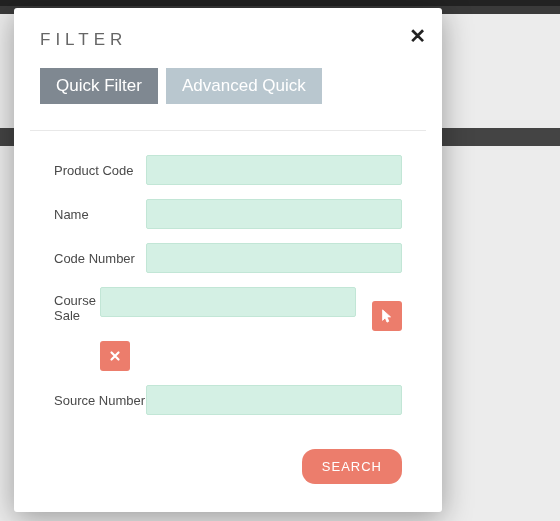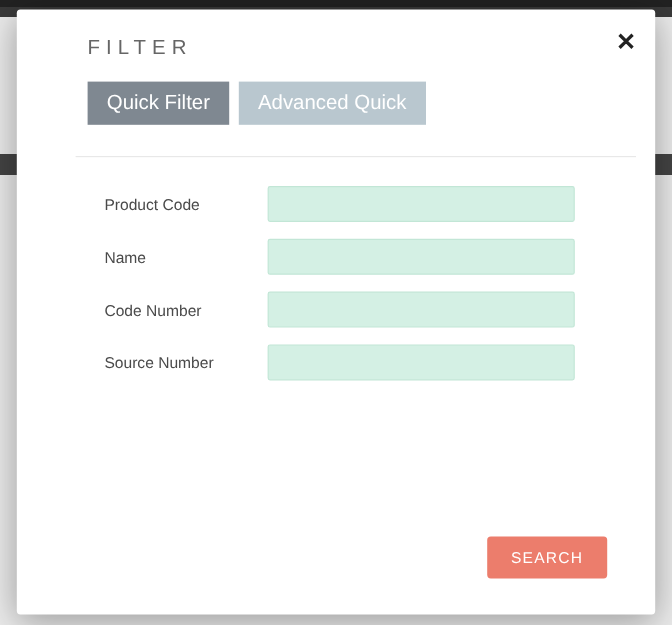--- a/index.html
+++ b/index.html
@@ -5,27 +5,26 @@
   * { box-sizing: border-box; margin: 0; padding: 0; }
   html, body { width: 560px; height: 521px; font-family: "Segoe UI", Arial, sans-serif; }
   body { background: #c7c7c7; position: relative; }
   .backdrop {
     position: absolute; inset: 0;
     background: linear-gradient(to bottom, #222 0, #222 6px, #3a3a3a 6px, #3a3a3a 14px, #ececec 14px, #ececec 128px, #444 128px, #444 146px, #ececec 146px, #ececec 100%);
   }
   .modal {
     position: absolute;
     left: 14px; top: 8px;
-    width: 532px; height: 504px;
+    width: 428px; height: 504px;
     background: #fff;
     border-radius: 3px;
     box-shadow: 0 6px 30px rgba(0,0,0,.35);
     display: flex; flex-direction: column;
     overflow: hidden;
-    padding-left: 33px;
   }
   .modal-header {
     padding: 22px 26px 18px 26px;
     position: relative;
   }
   .modal-title {
     font-size: 17px;
     letter-spacing: 5px;
     font-weight: 400;
     color: #666;
@@ -111,21 +110,21 @@
     justify-content: flex-end;
     gap: 10px;
   }
   .action-btn {
     background: #ec7d6c;
     border: none;
     color: #fff;
     font-size: 13px;
     letter-spacing: 1px;
     padding: 10px 20px;
-    border-radius: 3px;
+    border-radius: 13px;
     cursor: pointer;
     font-family: inherit;
   }
 </style>
 </head>
 <body>
 
 <div class="backdrop"></div>
 
 <div class="modal">
@@ -158,20 +157,38 @@
       </div>
     </div>
 
     <div class="row">
       <div class="label">Code Number</div>
       <div class="field-col">
         <input class="text-input" type="text" value="" style="">
       </div>
     </div>
 
+    <div class="row course-block" style="align-items:flex-start;">
+      <div class="label" style="padding-top:6px;">Course Sale</div>
+      <div class="field-col course-main" style="flex-direction:column; align-items:flex-start; gap:10px;">
+        <div style="display:flex; align-items:flex-start; gap:8px; width:100%;">
+          <input class="text-input" type="text" value="" style="">
+          <button class="icon-btn selector-btn" style="margin-top:14px;">
+            <svg viewBox="0 0 16 16">
+                <path d="M3 1 L3 13 L6 10 L8 15 L10 14 L8 9 L12 9 Z" fill="#fff"></path>
+              </svg>
+          </button>
+        </div>
+        <button class="icon-btn">
+          <svg viewBox="0 0 16 16">
+              <path d="M4 4 L12 12 M12 4 L4 12" stroke="#fff" stroke-width="2.5" stroke-linecap="round" fill="none"></path>
+            </svg>
+        </button>
+      </div>
+    </div>
 
     <div class="row">
       <div class="label">Source Number</div>
       <div class="field-col">
         <input class="text-input" type="text" value="" style="">
       </div>
     </div>
 
   </div>
 

